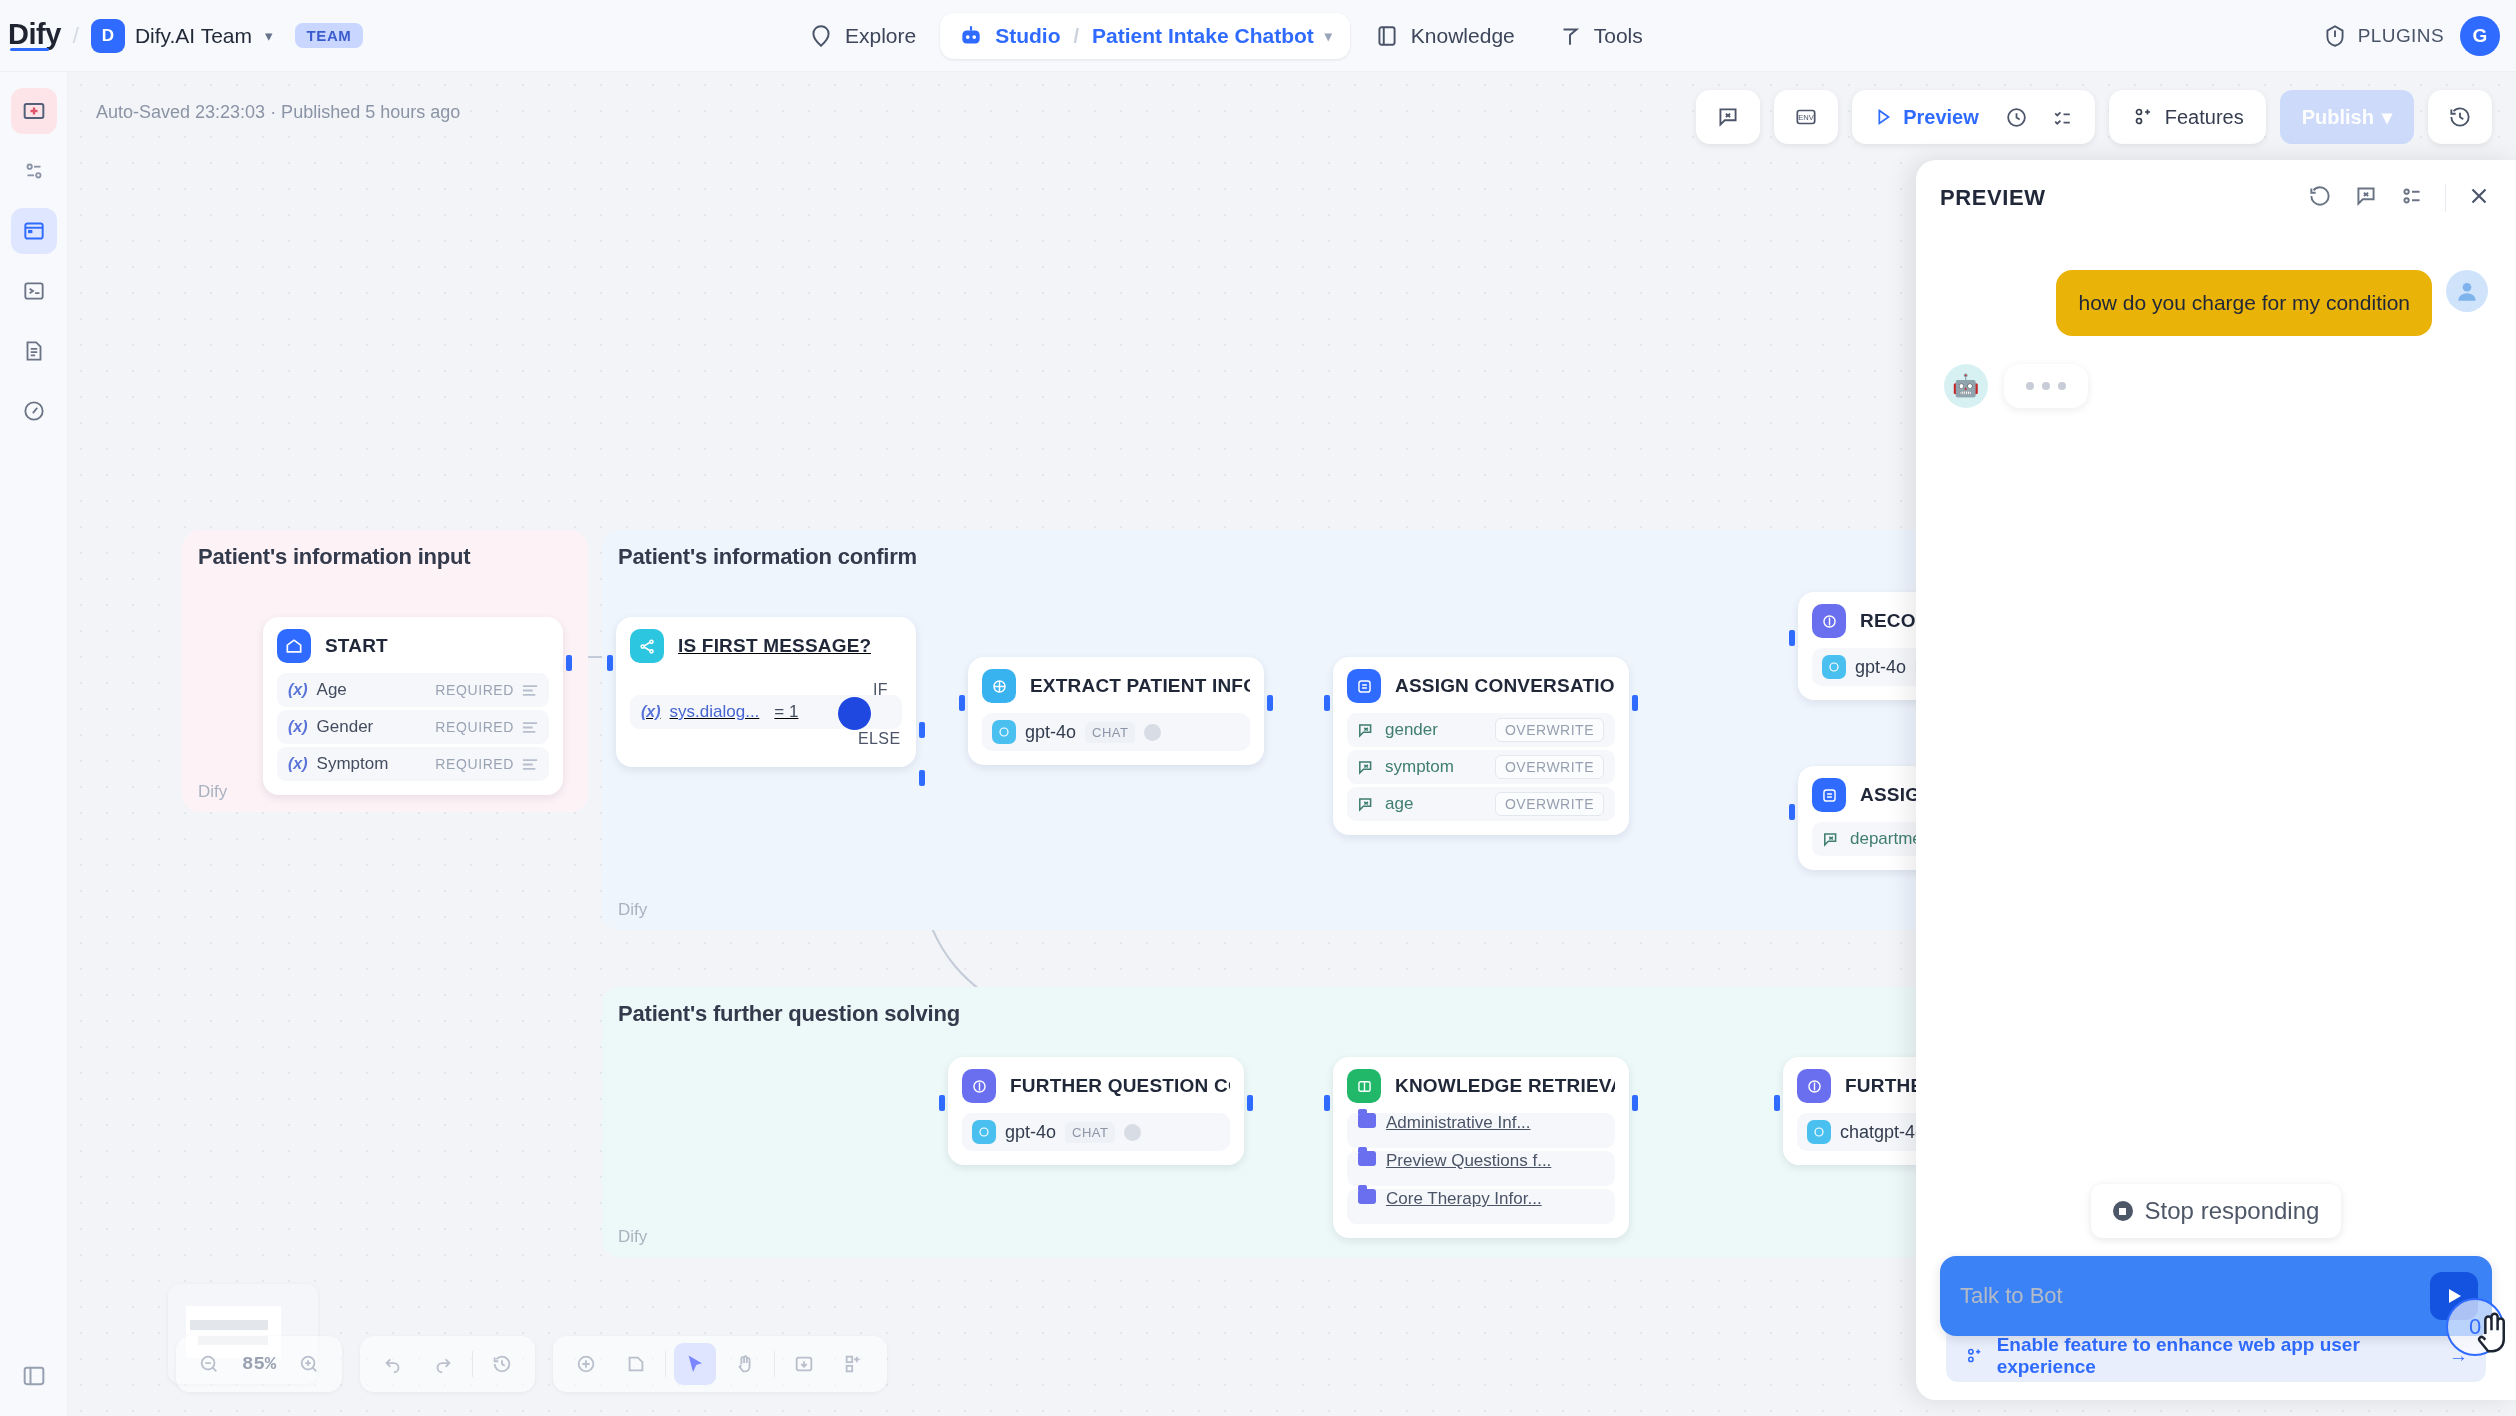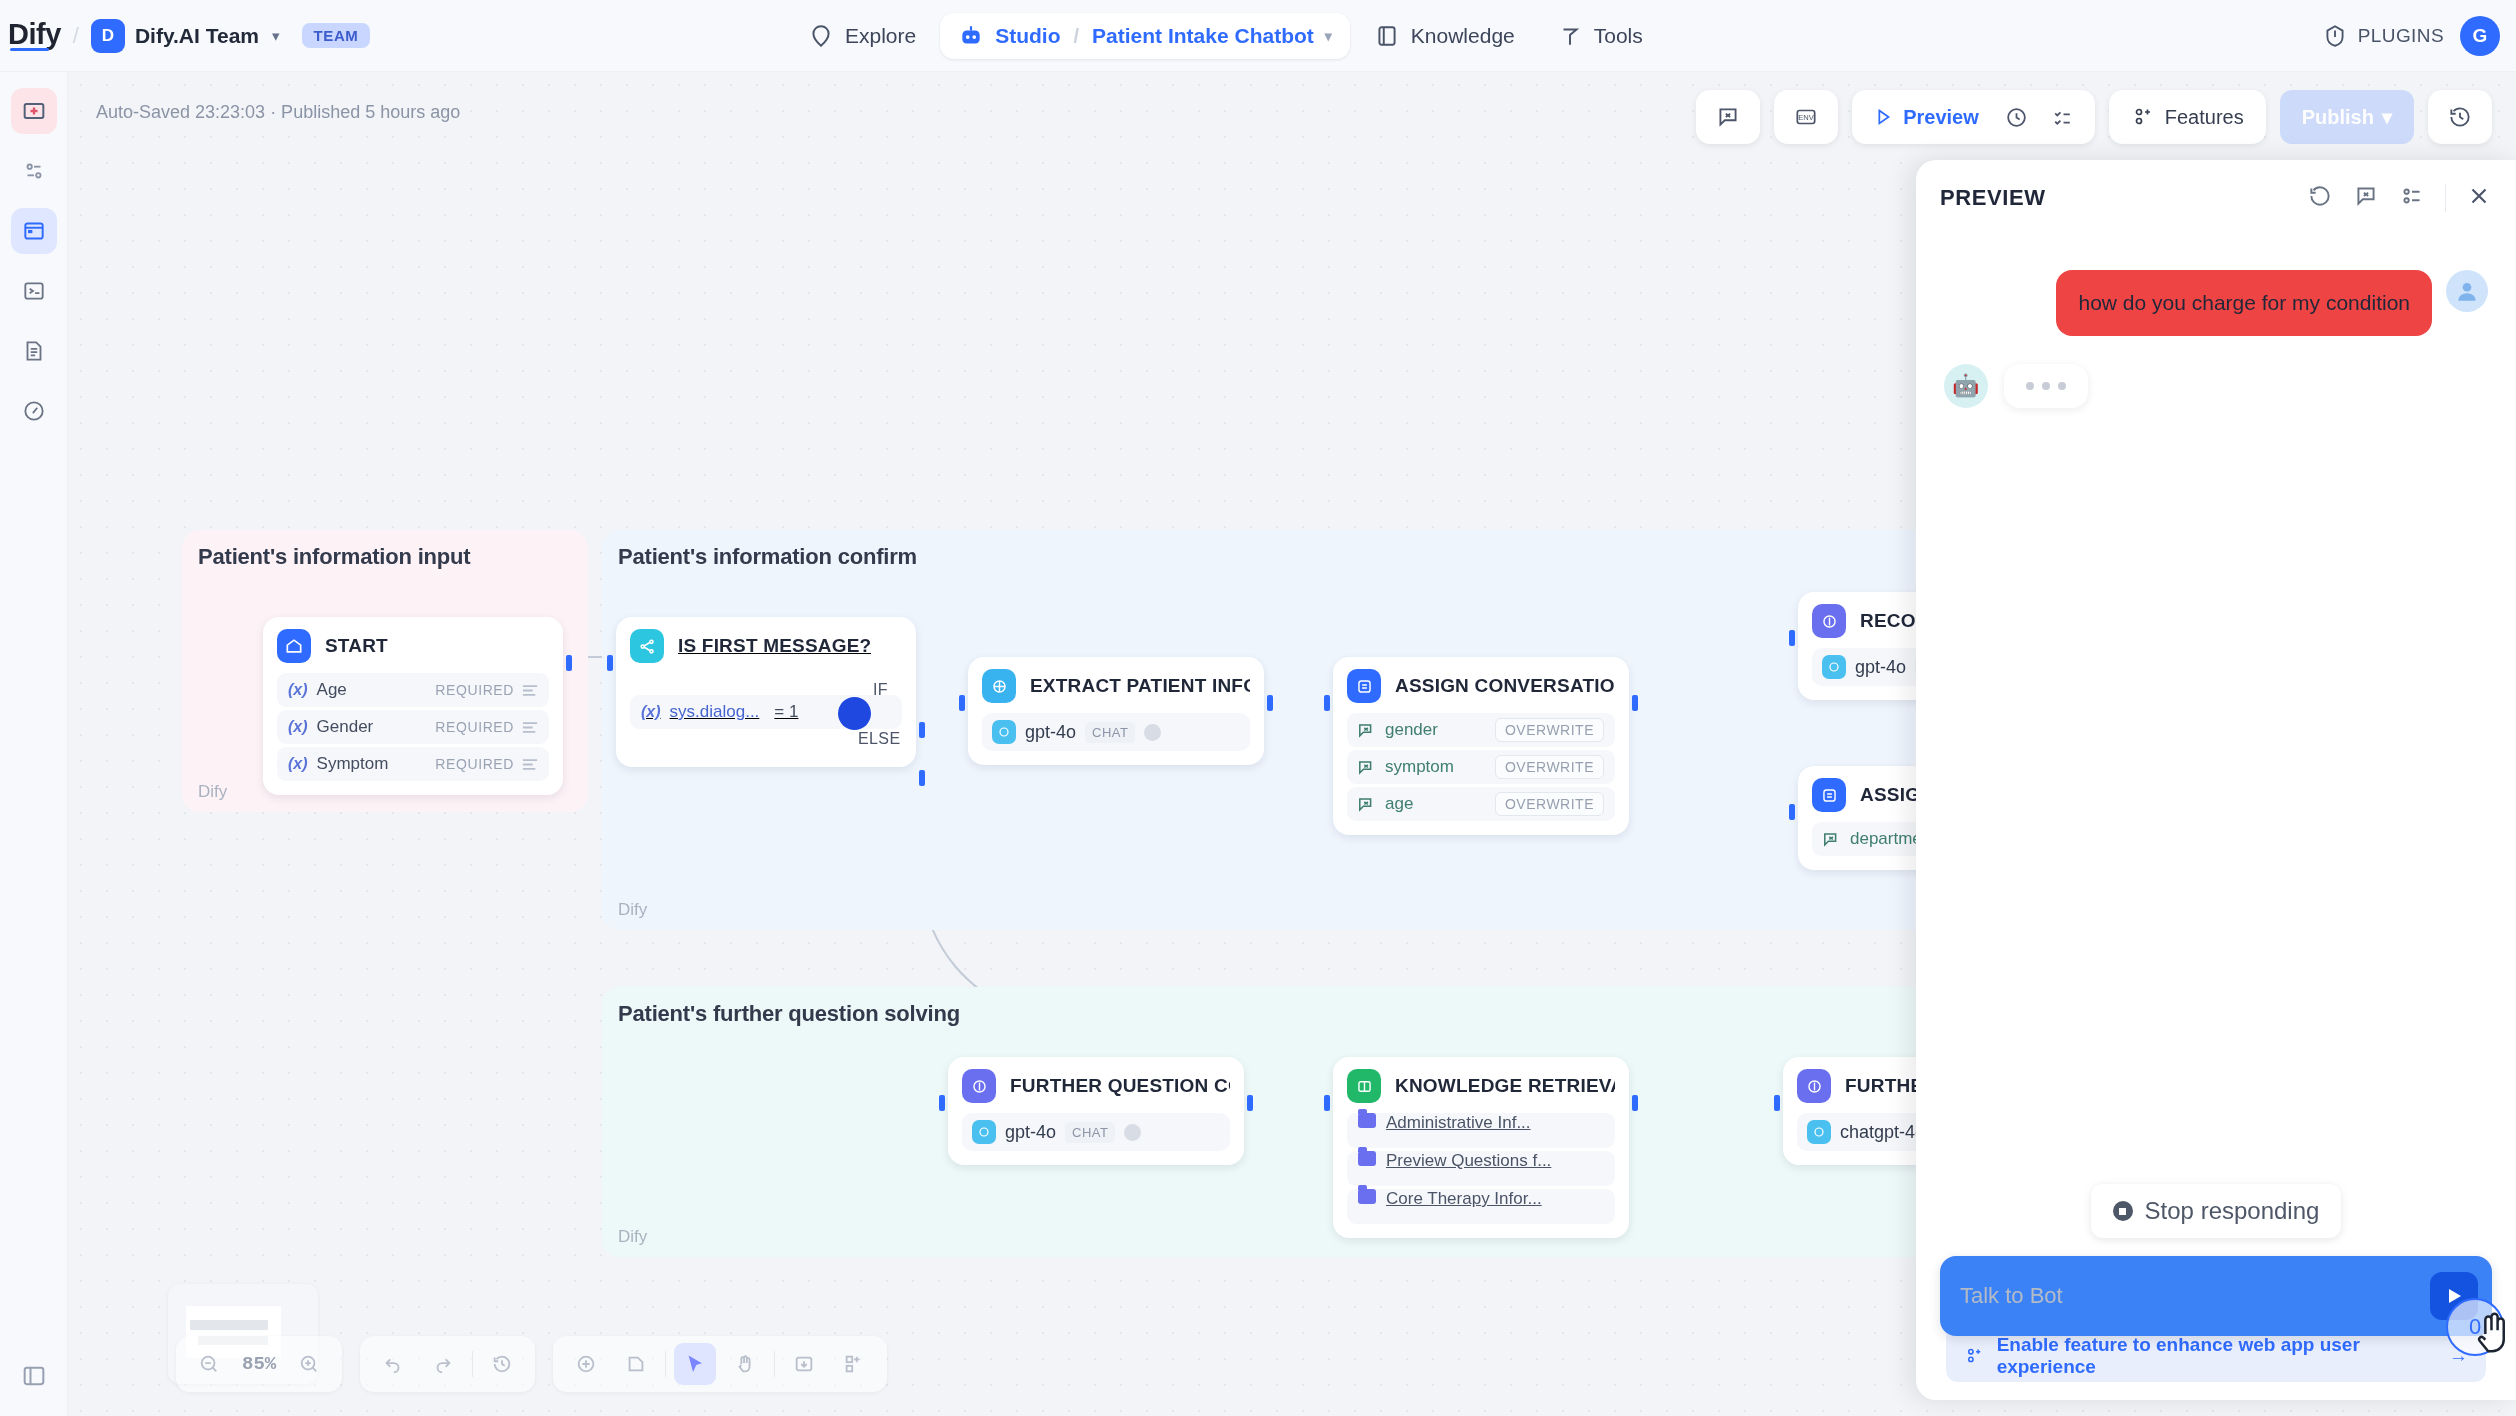--- a/index.html
+++ b/index.html
@@ -27,21 +27,21 @@
   .logo-dify::after {
     content: ""; position: absolute; left: 2px; right: 12px; bottom: 2px;
     height: 3px; background: #2f6bff; border-radius: 2px;
   }
   .tb-sep { color: #d5dae2; font-size: 22px; margin: 0 2px; }
   .team-avatar {
     width: 34px; height: 34px; border-radius: 9px; background: #2f6bff;
     color: #fff; font-size: 17px; font-weight: 700;
     display: flex; align-items: center; justify-content: center;
   }
-  .team-name { font-size: 21px; color: #222a3a; font-weight: 700; }
+  .team-name { font-size: 21px; color: #222a3a; font-weight: 400; }
   .chev { font-size: 15px; color: #66718a; margin-left: 3px; }
   .team-badge {
     margin-left: 12px; background: #c9d6ff; color: #3a5ccc;
     font-size: 15px; font-weight: 700; letter-spacing: .6px;
     padding: 4px 12px; border-radius: 8px;
   }
 
   .tb-center {
     position: absolute; left: 790px; top: 8px;
     display: flex; align-items: center; gap: 6px; height: 56px;
@@ -218,21 +218,21 @@
     z-index: 50; display: flex; flex-direction: column;
     overflow: hidden;
   }
   .pv-head { height: 76px; display: flex; align-items: center; padding: 0 24px; gap: 16px; }
   .pv-title { font-size: 22px; font-weight: 700; color: #20283a; letter-spacing: .6px; }
   .pv-head-icons { margin-left: auto; display: flex; align-items: center; gap: 20px; color:#6b7485; }
   .pv-divider { width: 1px; height: 28px; background: #e7eaf0; }
   .pv-body { flex: 1; padding: 10px 28px 0 28px; overflow: hidden; position: relative; }
   .msg-user-row { display: flex; justify-content: flex-end; align-items: flex-start; gap: 14px; margin-top: 24px; }
   .bubble-user {
-    background: #ef4444; color: #1f2738; border-radius: 16px;
+    background: #eab308; color: #1f2738; border-radius: 16px;
     padding: 18px 22px; font-size: 21px; line-height: 1.45; max-width: 400px;
   }
   .avatar-user {
     width: 42px; height: 42px; border-radius: 50%; background: #cfe3fb; flex: 0 0 42px;
     display:flex;align-items:center;justify-content:center;
   }
   .msg-bot-row { display: flex; align-items: flex-start; gap: 16px; margin-top: 28px; }
   .avatar-bot {
     width: 44px; height: 44px; border-radius: 50%; background: #d7f1f3; flex: 0 0 44px;
     display: flex; align-items: center; justify-content: center; font-size: 22px;

